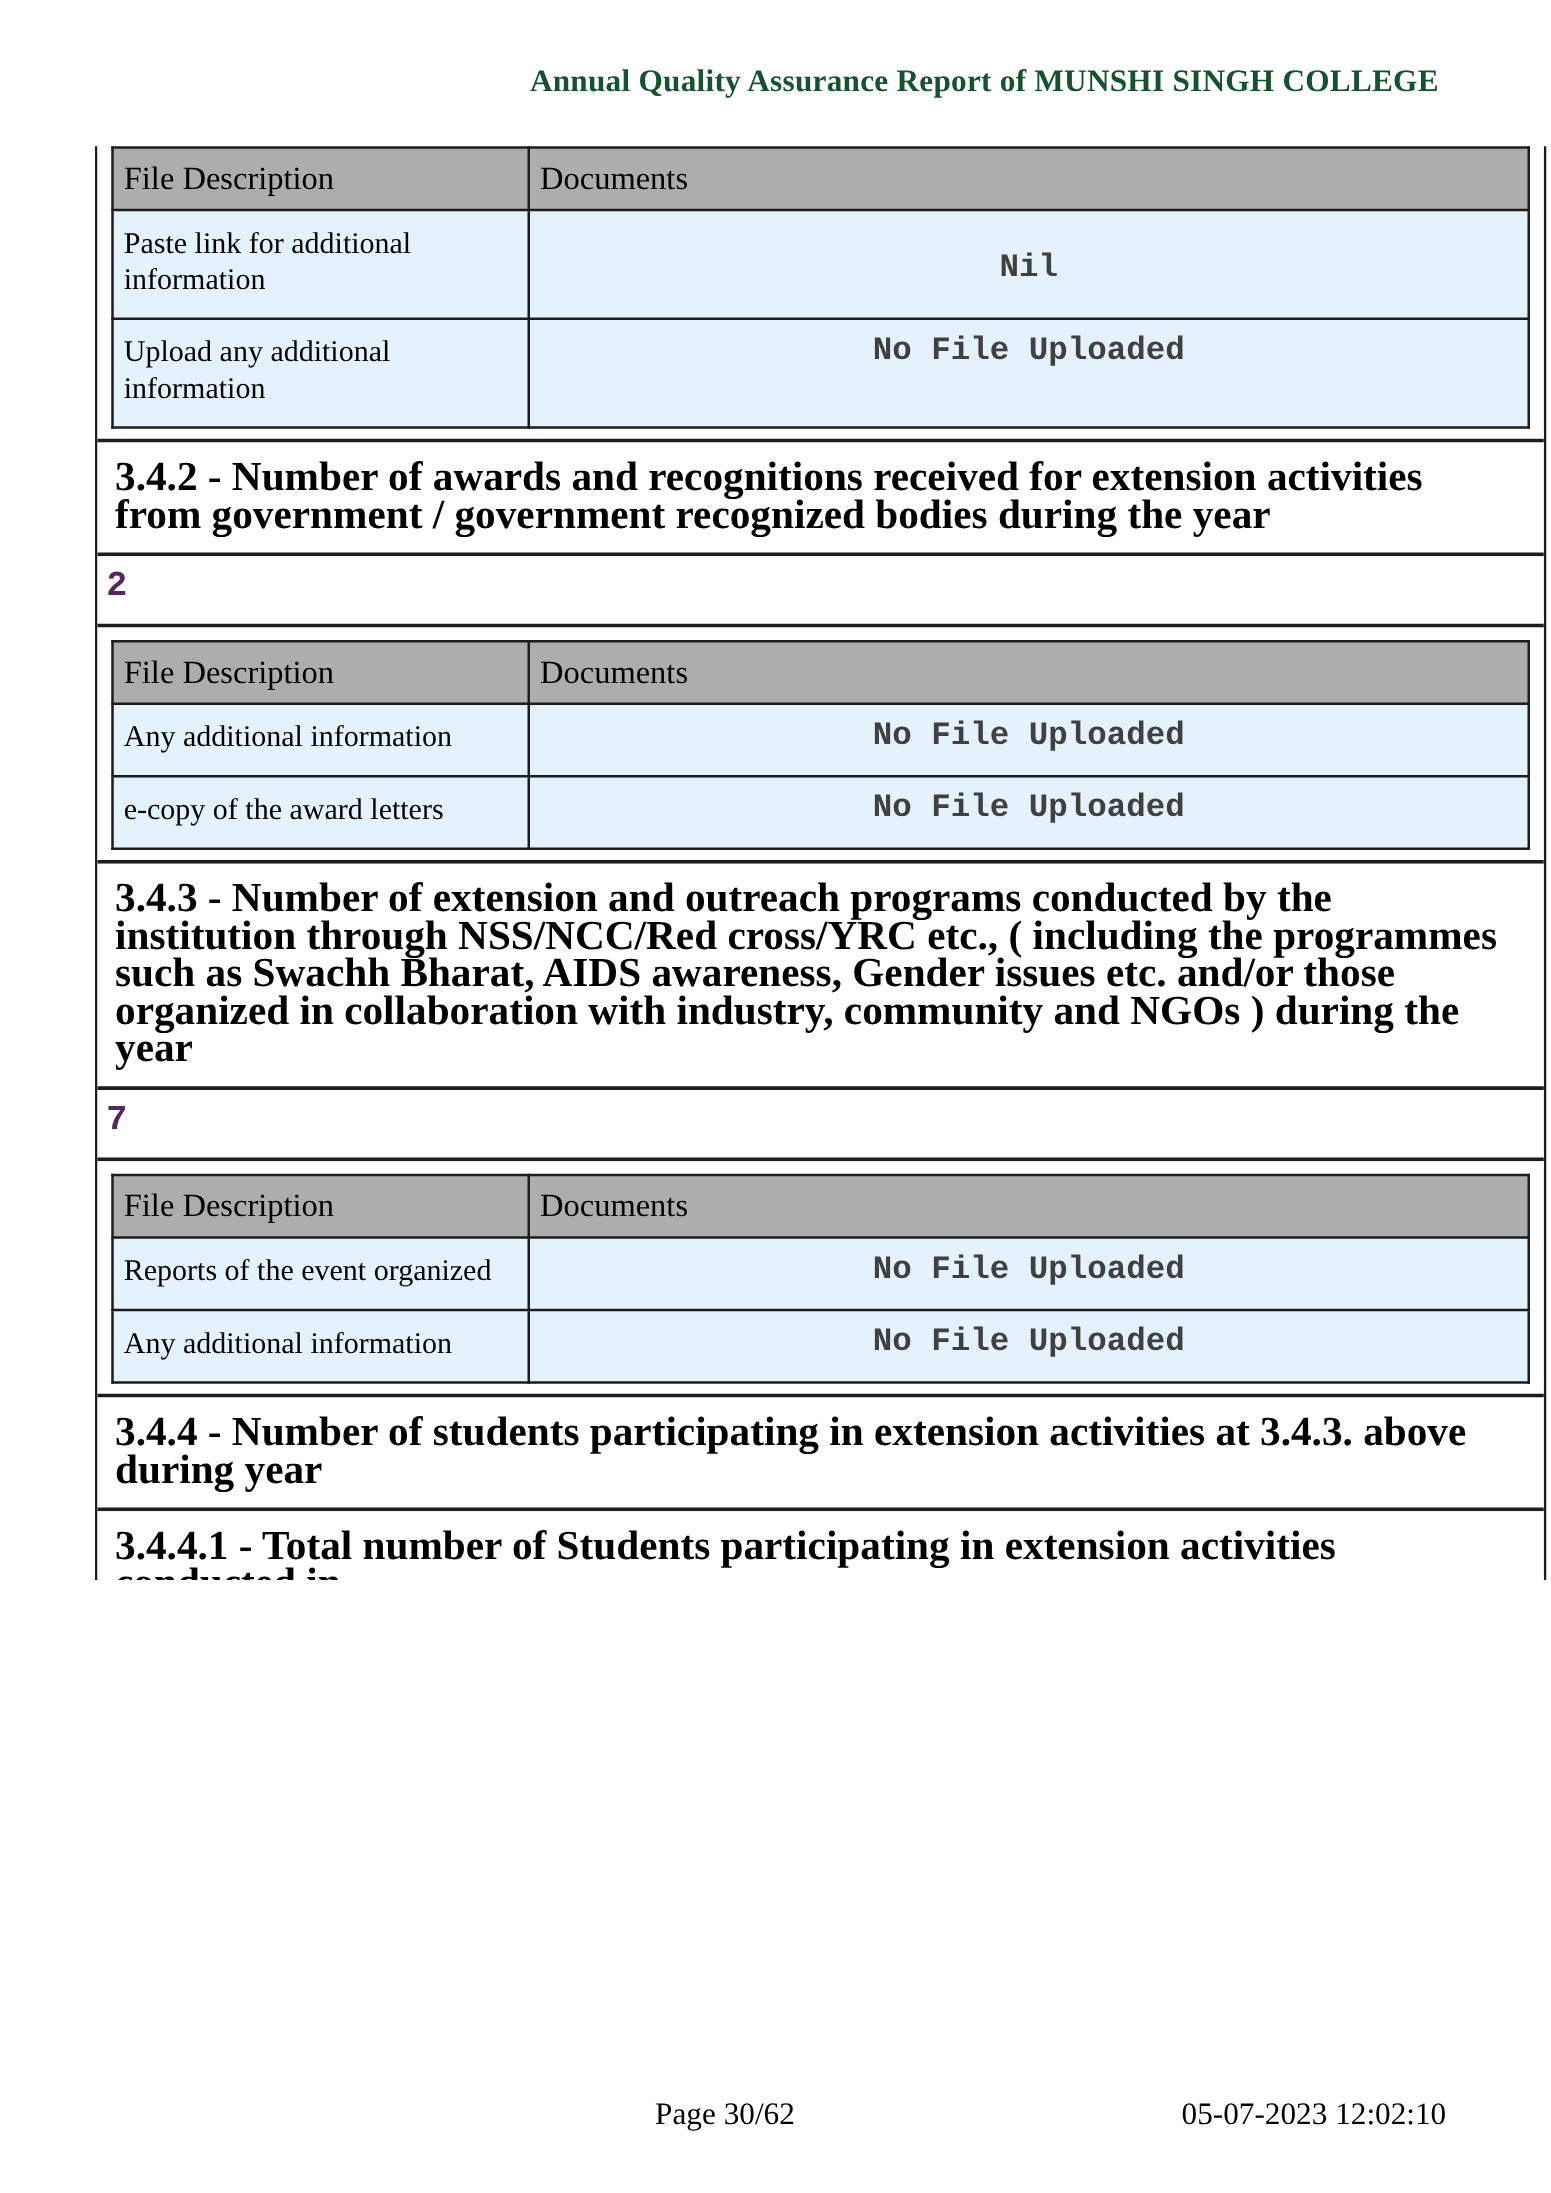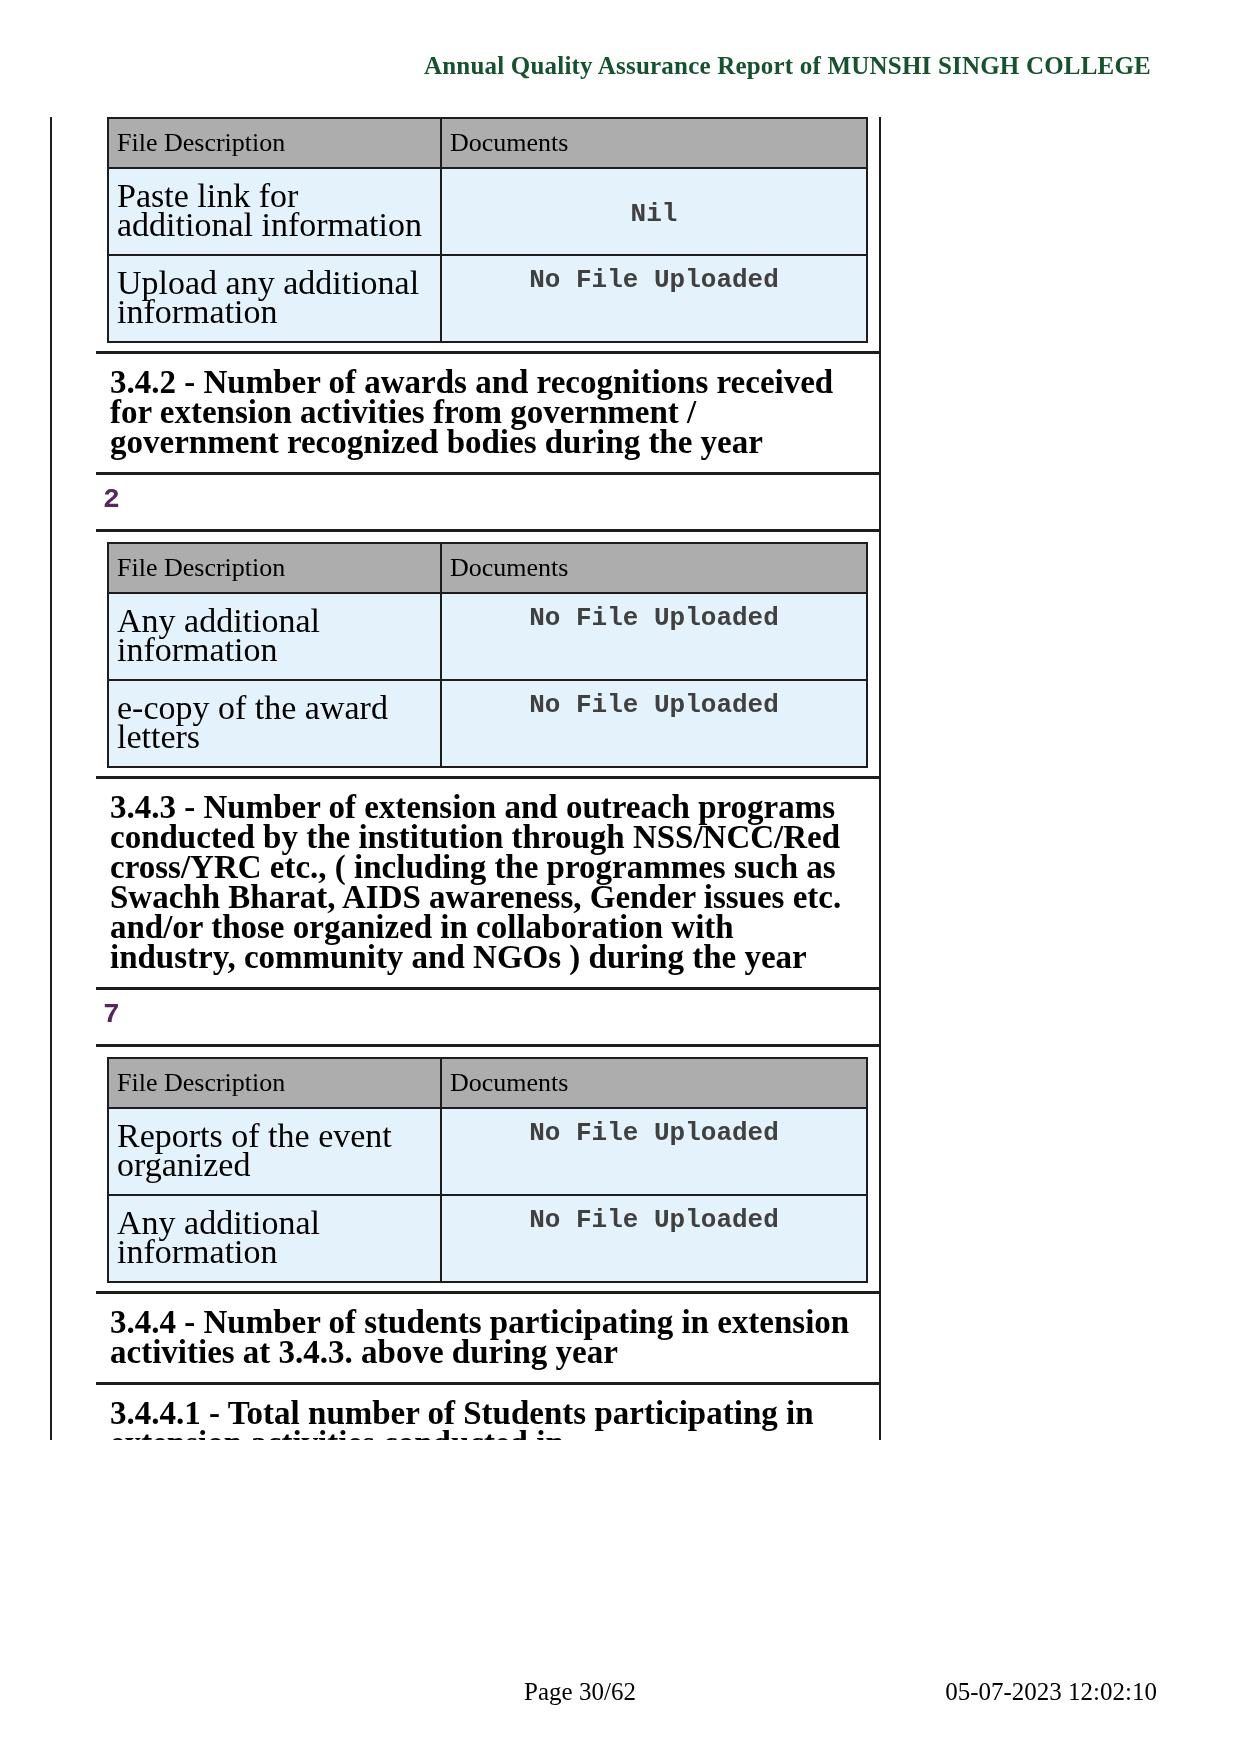--- a/index.html
+++ b/index.html
@@ -9,22 +9,22 @@
     font-family:"Liberation Serif", serif;
     color:#000;
   }
   .doc-header {
     position:absolute; top:52px; left:0; right:90px;
     text-align:right;
     font-size:25px; font-weight:bold; color:#14532d;
     letter-spacing:0.2px;
   }
   .content {
-    position:absolute; left:50px; top:117px; width:831px;
-    border-left:2px solid #1d1d1d; border-right:2px solid #1d1d1d;padding-left:44px;
+    position:absolute; left:76px; top:117px; width:1161px;
+    border-left:2px solid #1d1d1d; border-right:2px solid #1d1d1d;
   }
   .row { border-bottom:3px solid #1d1d1d; background:#fff; }
   .row.heading {
     padding:13px 24px 15px 14px;
     font-weight:bold; font-size:33px; line-height:30px;
   }
   .row.value-row {
     padding:10px 20px 14px 7px;
     font-family:"Liberation Mono","DejaVu Sans Mono",monospace;
     font-weight:bold; font-size:28px; line-height:30px; color:#56265e;
@@ -39,21 +39,21 @@
   }
   table.doc-table th, table.doc-table td { border:2px solid #1d1d1d; }
   table.doc-table th {
     background:#adadad;
     font-weight:normal; font-size:26px; line-height:30px;
     text-align:left; padding:9px 8px 9px 8px;
   }
   table.doc-table th.col-desc { width:333px; }
   table.doc-table td { background:#e4f2fb; vertical-align:top; }
   td.desc {
-    font-size:34px; line-height:29px;
+    font-size:24px; line-height:29px;
     padding:12px 8px 15px 8px;
   }
   td.val { text-align:center; padding:10px 8px 12px 8px; }
   td.val.nil-pad { padding-top:31px; }
   .mono {
     font-family:"Liberation Mono","DejaVu Sans Mono",monospace;
     font-size:26px; line-height:29px;
   }
   .uploaded { font-weight:bold; color:#404040; }
   .view-link { color:#2323cf; text-decoration:underline; font-weight:normal; }

